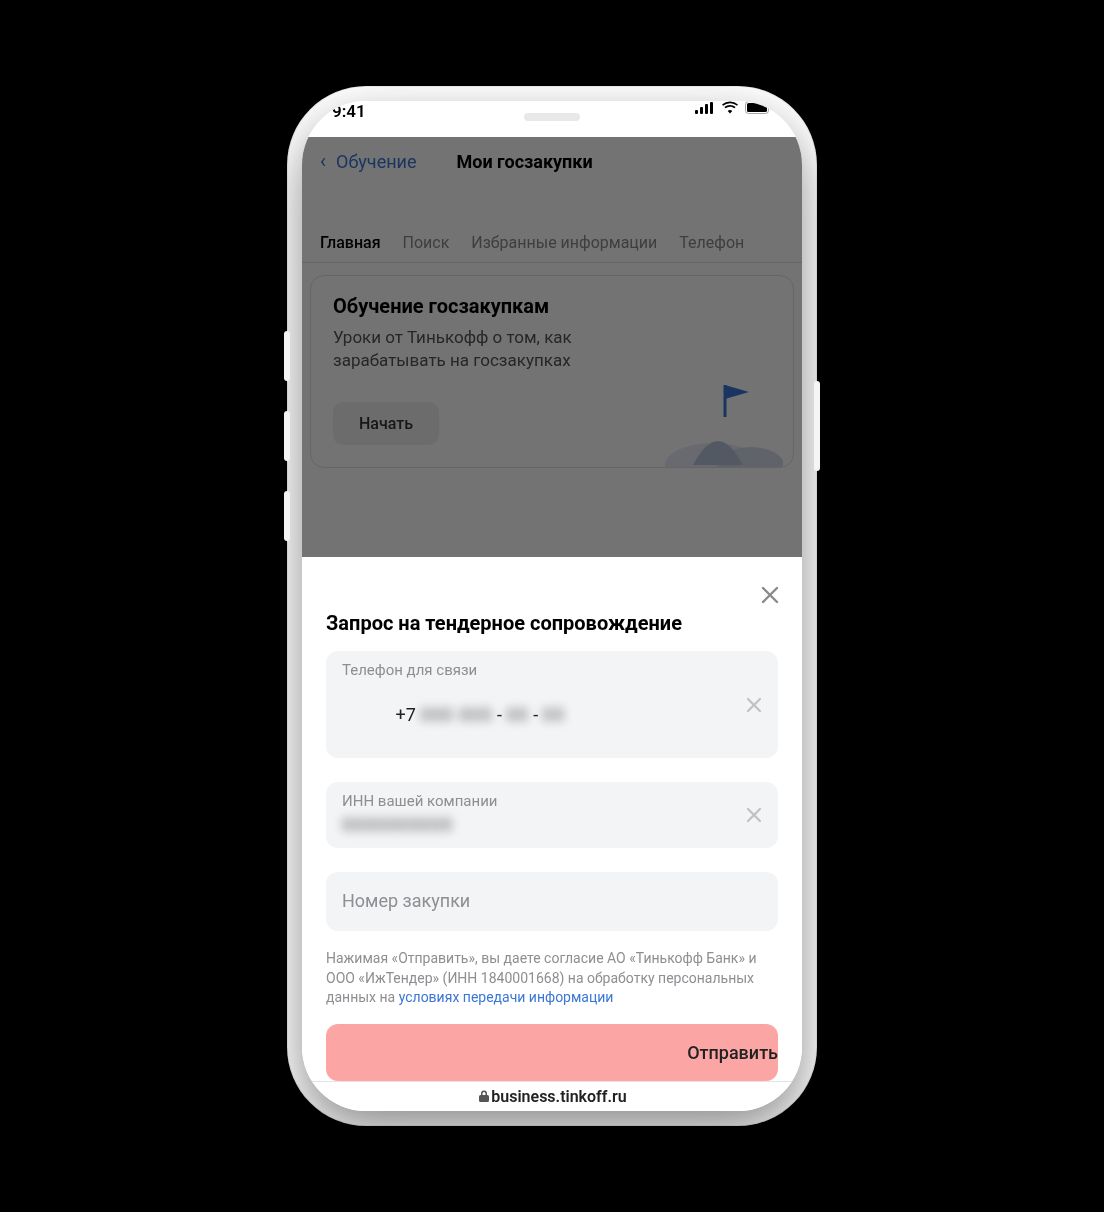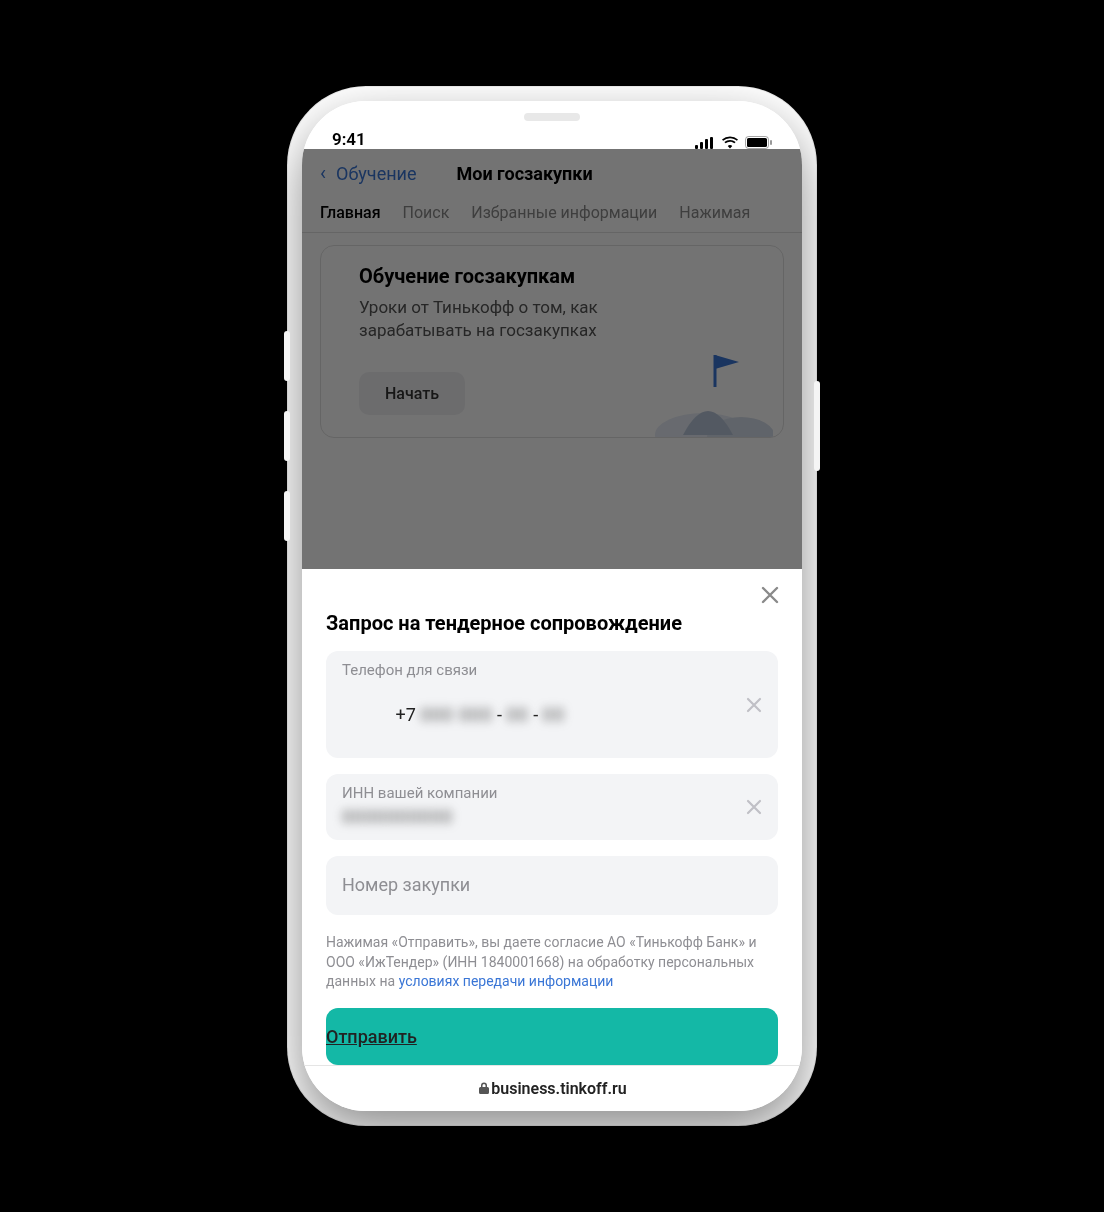--- a/index.html
+++ b/index.html
@@ -37,46 +37,46 @@
   .notch::before {
     content:""; position:absolute; left:50%; top:12px; transform:translateX(-50%);
     width:56px; height:8px; background:#e8e8e8; border-radius:4px;
   }
   .screen {
     position:absolute; inset:0; border-radius:64px; overflow:hidden;
   }
 
   
   .statusbar {
-    height:48px; display:flex; justify-content:space-between; align-items:flex-end;
+    height:36px; display:flex; justify-content:space-between; align-items:flex-start;
     padding:0 30px; font-size:17px; font-weight:600; background:#fff;
   }
   .sb-right { display:flex; align-items:center; gap:6px; }
   .sb-right svg { display:block; }
 
   
   .back {
     position:relative; background:#fff; height:420px;
   }
   .back-overlay {
     position:absolute; inset:0; background:rgba(0,0,0,.55); z-index:5; pointer-events:none;
   }
   .nav {
     display:flex; align-items:center; gap:10px; padding:12px 18px; font-size:18px;
   }
   .nav .chev { color:#3a76d6; font-size:20px; }
   .nav .back-label { color:#3a76d6; }
   .nav .title { font-weight:700; margin-left:30px; }
   .tabs {
     display:flex; gap:22px; padding:6px 18px 10px; font-size:16px; color:#8a8a8a;
-    border-bottom:1px solid #e0e0e0; white-space:nowrap; overflow:hidden;
+    border-bottom:1px solid #e0e0e0; white-space:nowrap; overflow:hidden;margin-top:42px;
   }
   .tabs .active { color:#000; font-weight:500; }
   .card {
-    margin:12px 18px; padding:18px 38px 22px; border:1px solid #e0e0e0; border-radius:14px;
+    margin:12px 8px; padding:18px 22px 22px; border:1px solid #e0e0e0; border-radius:14px;
     position:relative; overflow:hidden; background:#fff;
   }
   .card h3 { font-size:20px; font-weight:700; margin-bottom:8px; white-space:nowrap; overflow:hidden; }
   .card p { font-size:17px; color:#555; line-height:1.35; max-width:300px; }
   .card .btn {
     display:inline-block; margin-top:30px; padding:12px 26px; background:#f0f0f2; border-radius:10px;
     font-size:16px; font-weight:500; color:#333;
   }
   .card .illus {
     position:absolute; right:10px; bottom:-8px; width:120px; height:100px;
@@ -87,42 +87,42 @@
     position:absolute; left:0; right:0; top:468px; bottom:0; background:#fff;
     display:flex; flex-direction:column;
   }
   .sheet-close {
     position:absolute; top:10px; right:16px; width:32px; height:32px;
     display:flex; align-items:center; justify-content:center; color:#8a8a8a; cursor:pointer;
   }
   .sheet h2 {
     font-size:20px; font-weight:700; padding:42px 24px 10px;
   }
-  .fields { padding:6px 24px 0; display:flex; flex-direction:column; gap:16px; }
+  .fields { padding:6px 24px 0; display:flex; flex-direction:column; gap:24px; }
   .field {
     background:#f3f4f6; border-radius:12px; padding:10px 16px 12px; position:relative;
   }
   .field .flabel { font-size:15px; color:#8e8e93; }
   .field .fval  { font-size:18px; color:#222; margin-top:4px; min-height:22px; white-space:pre; }
   .field.placeholder .flabel { font-size:18px; color:#8e8e93; padding:8px 0; }
   .field .clear {
     position:absolute; right:8px; top:50%; transform:translateY(-50%);
     width:32px; height:32px; display:flex; align-items:center; justify-content:center; color:#c0c0c6;
     cursor:pointer;
   }
   .blur { filter: blur(5px); letter-spacing:1px; color:#555; }
 
   .legal {
     padding:18px 24px 10px; font-size:14px; line-height:1.4; color:#8e8e93;
   }
   .legal a { color:#3a76d6; text-decoration:none; }
 
   .submit {
-    margin:6px 24px 0; padding:18px 0; background:#14b8a6; border-radius:12px;
-    text-align:left; font-size:18px; font-weight:500; color:#222; cursor:pointer;text-decoration:underline;
+    margin:6px 24px 0; padding:18px 0; background:#fca5a5; border-radius:12px;
+    text-align:right; font-size:18px; font-weight:500; color:#222; cursor:pointer;
   }
 
   .addrbar {
     margin-top:auto; height:50px; border-top:1px solid #e5e5e5;
     display:flex; align-items:center; justify-content:center; 
     font-size:16px; font-weight:600; color:#222;
   }
   .addrbar svg { width:14px; height:14px; }
 </style>
 </head>
@@ -155,21 +155,21 @@
     <div class="back">
       <div class="nav">
         <span class="chev">‹</span>
         <span class="back-label">Обучение</span>
         <span class="title">Мои госзакупки</span>
       </div>
       <div class="tabs">
         <span class="active">Главная</span>
         <span>Поиск</span>
         <span>Избранные информации</span>
-        <span>Нажимая</span>
+        <span>Телефон</span>
       </div>
       <div class="card">
         <h3>Обучение госзакупкам</h3>
         <p>Уроки от Тинькофф о том, как зарабатывать на госзакупках</p>
         <span class="btn">Начать</span>
         <svg class="illus" viewBox="0 0 120 100">
           <polygon points="62,30 62,10 86,17 62,24" fill="#3a76d6"></polygon>
           <line x1="62" y1="10" x2="62" y2="42" stroke="#3a76d6" stroke-width="3"></line>
           <ellipse cx="50" cy="90" rx="48" ry="22" fill="#e6ecf5"></ellipse>
           <ellipse cx="88" cy="92" rx="34" ry="20" fill="#d6deea"></ellipse>

